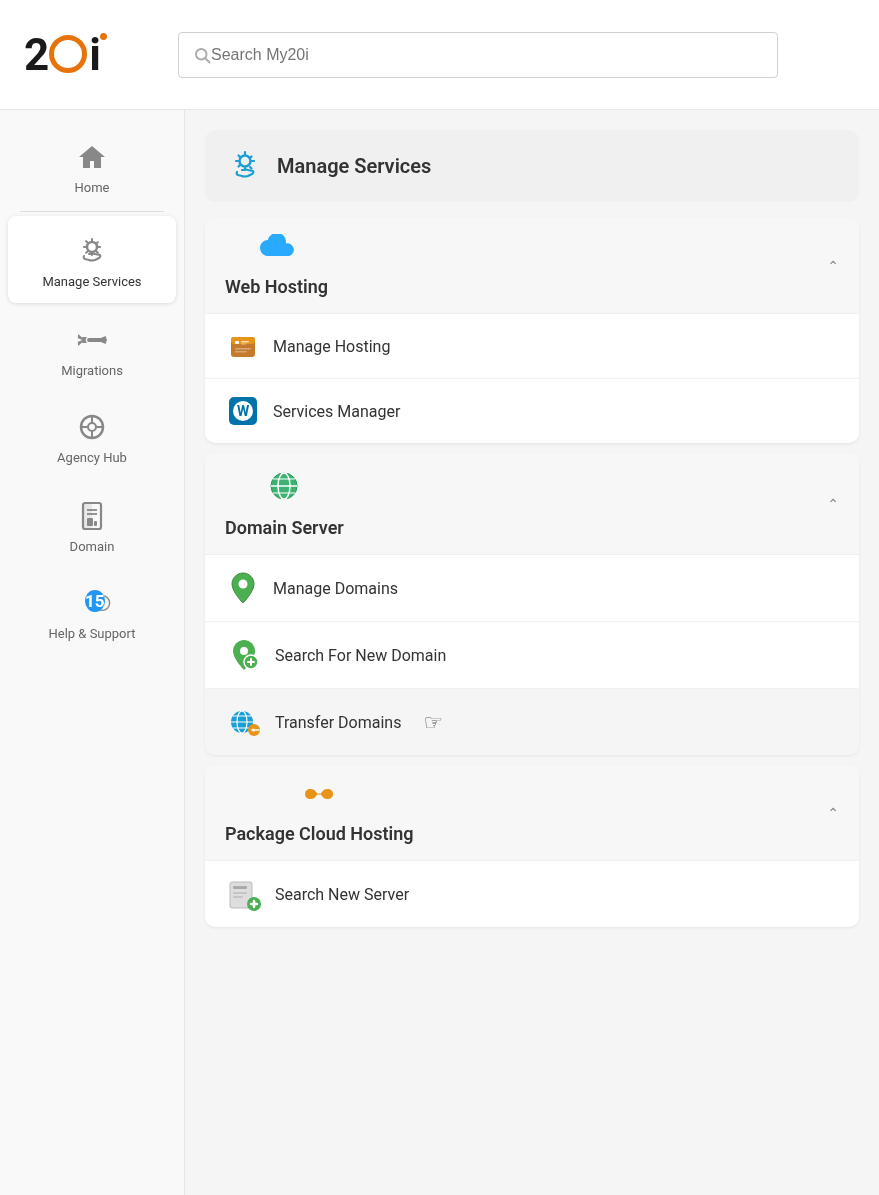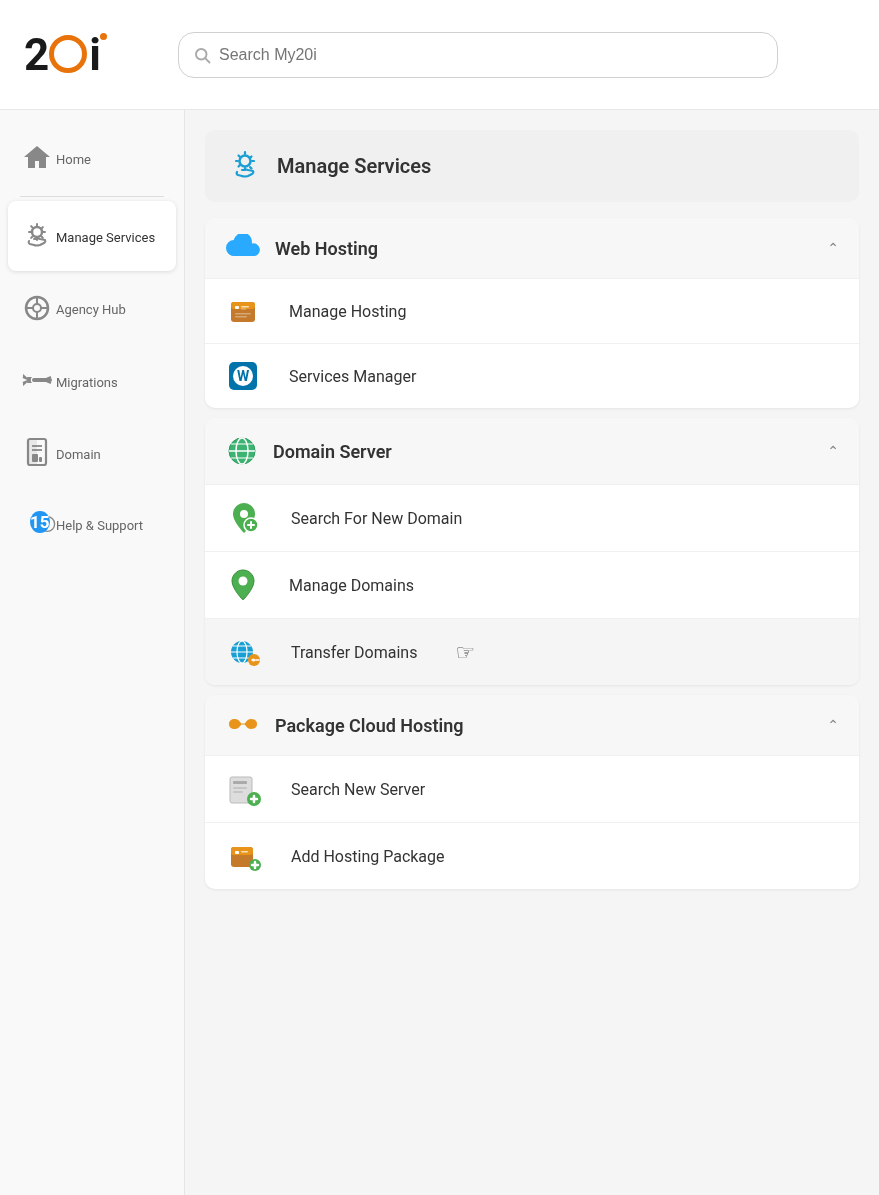--- a/index.html
+++ b/index.html
@@ -52,25 +52,24 @@
       position: relative;
       top: -18px;
       margin-left: 1px;
     }
 
     .search-bar {
       flex: 1;
       max-width: 600px;
       height: 46px;
       border: 1.5px solid #d0d0d0;
-      border-radius: 16px;
+      border-radius: 4px;
       display: flex;
       align-items: center;
       padding: 0 14px;
-      gap: 8px;
       background: #fff;
     }
 
     .search-icon-svg { color: #aaa; font-size: 18px; }
 
     .search-input {
       border: none;
       outline: none;
       font-size: 16px;
       color: #999;
@@ -88,21 +87,21 @@
     .sidebar {
       width: 185px;
       background: #f9f9f9;
       border-right: 1px solid #e5e5e5;
       padding-top: 10px;
       flex-shrink: 0;
     }
 
     .sidebar-item {
       display: flex;
-      flex-direction: row;
+      flex-direction: column;
       align-items: center;
       padding: 16px 10px 12px;
       cursor: pointer;
       color: #666;
       font-size: 13px;
       text-align: center;
       border-radius: 8px;
       margin: 2px 8px;
     }
 
@@ -185,31 +184,32 @@
       background: #f7f7f7;
     }
 
     .section-header-left {
       display: flex;
       align-items: center;
       gap: 14px;
       font-size: 18px;
       font-weight: 600;
       color: #333;
+      flex-direction: column;
     }
 
     .chevron {
       color: #888;
       font-size: 14px;
     }
 
     .section-item {
       display: flex;
       align-items: center;
-      gap: 30px;
+      gap: 14px;
       padding: 16px 22px;
       font-size: 16px;
       color: #333;
       cursor: pointer;
       border-top: 1px solid #f0f0f0;
     }
 
     .section-item.highlighted {
       background: #f5f5f5;
     }
@@ -270,46 +270,46 @@
           <path d="M17 7v-2M17 21v-2M11 13H9M25 13h-2M12.5 8.5l-1.4-1.4M22.9 18.9l-1.4-1.4M12.5 17.5l-1.4 1.4M22.9 8.1l-1.4 1.4" stroke="#888" stroke-width="2" stroke-linecap="round"></path>
 
           <path d="M9 22 Q8 24 10 25 L14 26 Q16 27 20 26 L24 24 Q26 23 25 21 L20 20 Q18 19 16 20 L14 20" stroke="#888" stroke-width="2" stroke-linecap="round" stroke-linejoin="round" fill="none"></path>
         </svg>
       </div>
       <span style="line-height:1.3">Manage Services</span>
     </div>
 
     <div class="sidebar-item">
       <div class="icon-wrap">
+        <svg width="30" height="26" viewBox="0 0 30 26" fill="none">
+          <polygon points="8,13 1,7 1,10 10,10" fill="#888"></polygon>
+          <polygon points="8,13 1,19 1,16 10,16" fill="#888"></polygon>
+          <rect x="10" y="11" width="20" height="4" rx="2" fill="#888"></rect>
+          <polygon points="22,13 29,7 29,10 20,10" fill="none"></polygon>
+          <polygon points="22,13 29,19 29,16 20,16" fill="none"></polygon>
+
+          <path d="M1 10 L8 13 L1 16" stroke="#888" stroke-width="2" fill="none" stroke-linejoin="round"></path>
+          <path d="M29 10 L22 13 L29 16" stroke="#888" stroke-width="2" fill="none" stroke-linejoin="round"></path>
+        </svg>
+      </div>
+      <span>Migrations</span>
+    </div>
+
+    <div class="sidebar-item">
+      <div class="icon-wrap">
         <svg width="30" height="30" viewBox="0 0 30 30" fill="none">
           <circle cx="15" cy="15" r="11" stroke="#888" stroke-width="2.5" fill="none"></circle>
           <circle cx="15" cy="15" r="4" stroke="#888" stroke-width="2" fill="none"></circle>
           <line x1="15" y1="4" x2="15" y2="11" stroke="#888" stroke-width="2"></line>
           <line x1="15" y1="19" x2="15" y2="26" stroke="#888" stroke-width="2"></line>
           <line x1="4" y1="15" x2="11" y2="15" stroke="#888" stroke-width="2"></line>
           <line x1="19" y1="15" x2="26" y2="15" stroke="#888" stroke-width="2"></line>
         </svg>
       </div>
       <span style="line-height:1.3">Agency Hub</span>
-    </div>
-
-    <div class="sidebar-item">
-      <div class="icon-wrap">
-        <svg width="30" height="26" viewBox="0 0 30 26" fill="none">
-          <polygon points="8,13 1,7 1,10 10,10" fill="#888"></polygon>
-          <polygon points="8,13 1,19 1,16 10,16" fill="#888"></polygon>
-          <rect x="10" y="11" width="20" height="4" rx="2" fill="#888"></rect>
-          <polygon points="22,13 29,7 29,10 20,10" fill="none"></polygon>
-          <polygon points="22,13 29,19 29,16 20,16" fill="none"></polygon>
-
-          <path d="M1 10 L8 13 L1 16" stroke="#888" stroke-width="2" fill="none" stroke-linejoin="round"></path>
-          <path d="M29 10 L22 13 L29 16" stroke="#888" stroke-width="2" fill="none" stroke-linejoin="round"></path>
-        </svg>
-      </div>
-      <span>Migrations</span>
     </div>
 
     <div class="sidebar-item">
       <div class="icon-wrap">
         <svg width="28" height="30" viewBox="0 0 28 30" fill="none">
           <rect x="5" y="2" width="18" height="26" rx="2" stroke="#888" stroke-width="2.2" fill="none"></rect>
           <rect x="5" y="2" width="9" height="26" rx="2" fill="#888" opacity="0.15"></rect>
           <line x1="9" y1="9" x2="19" y2="9" stroke="#888" stroke-width="1.8"></line>
           <line x1="9" y1="13" x2="19" y2="13" stroke="#888" stroke-width="1.8"></line>
           <rect x="9" y="17" width="6" height="8" rx="1" fill="#888"></rect>
@@ -401,40 +401,40 @@
               <line x1="6" y1="24" x2="28" y2="24" stroke="white" stroke-width="1.2"></line>
             </svg>
           </span>
           <span>Domain Server</span>
         </div>
         <span class="chevron">⌃</span>
       </div>
 
       <div class="section-item">
         <span>
+          <svg width="32" height="34" viewBox="0 0 32 34" fill="none">
+            <path d="M16 2C10 2 5 7 5 13c0 8 11 19 11 19s11-11 11-19c0-6-5-11-11-11z" fill="#4caf50"></path>
+            <path d="M16 2C10 2 5 7 5 13c0 8 11 19 11 19s11-11 11-19c0-6-5-11-11-11z" stroke="#388e3c" stroke-width="1"></path>
+            <circle cx="16" cy="13" r="4.5" fill="white"></circle>
+          </svg>
+        </span>
+        <span>Manage Domains</span>
+      </div>
+
+      <div class="section-item">
+        <span>
           <svg width="34" height="34" viewBox="0 0 34 34" fill="none">
             <path d="M17 2C11 2 6 7 6 13c0 8 11 19 11 19s11-11 11-19c0-6-5-11-11-11z" fill="#4caf50"></path>
             <circle cx="17" cy="13" r="4" fill="white"></circle>
             <circle cx="24" cy="24" r="7" fill="#4caf50" stroke="white" stroke-width="1.5"></circle>
             <line x1="21" y1="24" x2="27" y2="24" stroke="white" stroke-width="2" stroke-linecap="round"></line>
             <line x1="24" y1="21" x2="24" y2="27" stroke="white" stroke-width="2" stroke-linecap="round"></line>
           </svg>
         </span>
         <span>Search For New Domain</span>
-      </div>
-
-      <div class="section-item">
-        <span>
-          <svg width="32" height="34" viewBox="0 0 32 34" fill="none">
-            <path d="M16 2C10 2 5 7 5 13c0 8 11 19 11 19s11-11 11-19c0-6-5-11-11-11z" fill="#4caf50"></path>
-            <path d="M16 2C10 2 5 7 5 13c0 8 11 19 11 19s11-11 11-19c0-6-5-11-11-11z" stroke="#388e3c" stroke-width="1"></path>
-            <circle cx="16" cy="13" r="4.5" fill="white"></circle>
-          </svg>
-        </span>
-        <span>Manage Domains</span>
       </div>
 
       <div class="section-item highlighted">
         <span>
           <svg width="34" height="34" viewBox="0 0 34 34" fill="none">
 
             <circle cx="15" cy="17" r="11" fill="#1a9fd4"></circle>
             <ellipse cx="15" cy="17" rx="5" ry="11" stroke="white" stroke-width="1.2" fill="none"></ellipse>
             <line x1="4" y1="17" x2="26" y2="17" stroke="white" stroke-width="1.2"></line>
             <line x1="6" y1="11" x2="24" y2="11" stroke="white" stroke-width="1"></line>
@@ -473,30 +473,16 @@
             <rect x="6" y="15" width="14" height="2" rx="1" fill="#bbb" opacity="0.7"></rect>
             <rect x="6" y="19" width="10" height="2" rx="1" fill="#bbb" opacity="0.7"></rect>
             <circle cx="27" cy="27" r="7" fill="#4caf50"></circle>
             <line x1="24" y1="27" x2="30" y2="27" stroke="white" stroke-width="2.5" stroke-linecap="round"></line>
             <line x1="27" y1="24" x2="27" y2="30" stroke="white" stroke-width="2.5" stroke-linecap="round"></line>
           </svg>
         </span>
         <span>Search New Server</span>
       </div>
 
-      <div class="section-item">
-        <span>
-          <svg width="34" height="34" viewBox="0 0 34 34" fill="none">
-            <rect x="4" y="8" width="22" height="20" rx="3" fill="#c47a2a"></rect>
-            <rect x="4" y="8" width="22" height="8" rx="3" fill="#e8941a"></rect>
-            <rect x="8" y="12" width="4" height="3" rx="1" fill="white"></rect>
-            <rect x="14" y="12" width="7" height="1.5" rx="0.75" fill="white" opacity="0.7"></rect>
-            <circle cx="28" cy="26" r="6" fill="#4caf50"></circle>
-            <line x1="25" y1="26" x2="31" y2="26" stroke="white" stroke-width="2.5" stroke-linecap="round"></line>
-            <line x1="28" y1="23" x2="28" y2="29" stroke="white" stroke-width="2.5" stroke-linecap="round"></line>
-          </svg>
-        </span>
-        <span>Add Hosting Package</span>
-      </div>
     </div>
 
   </main>
 </div>
 
 </body></html>

